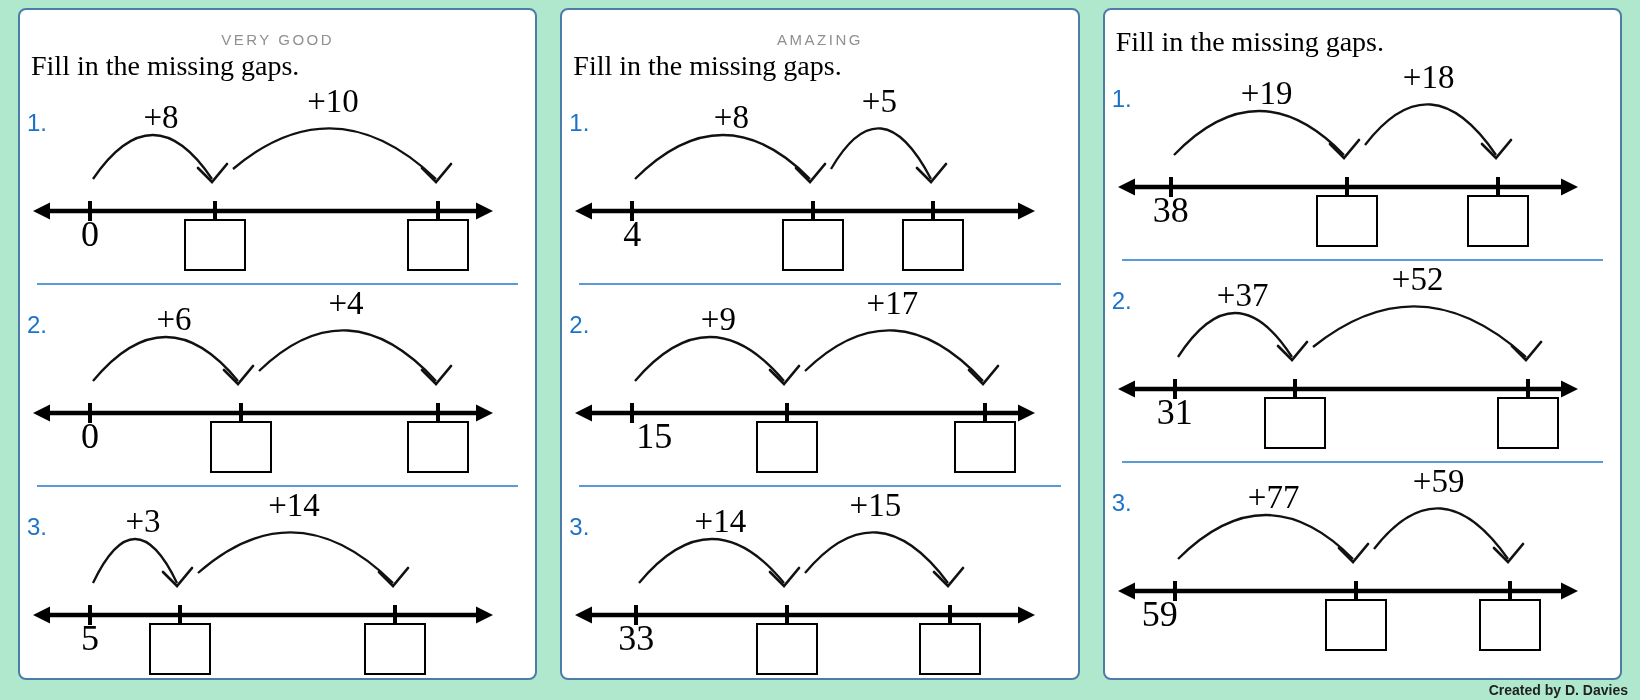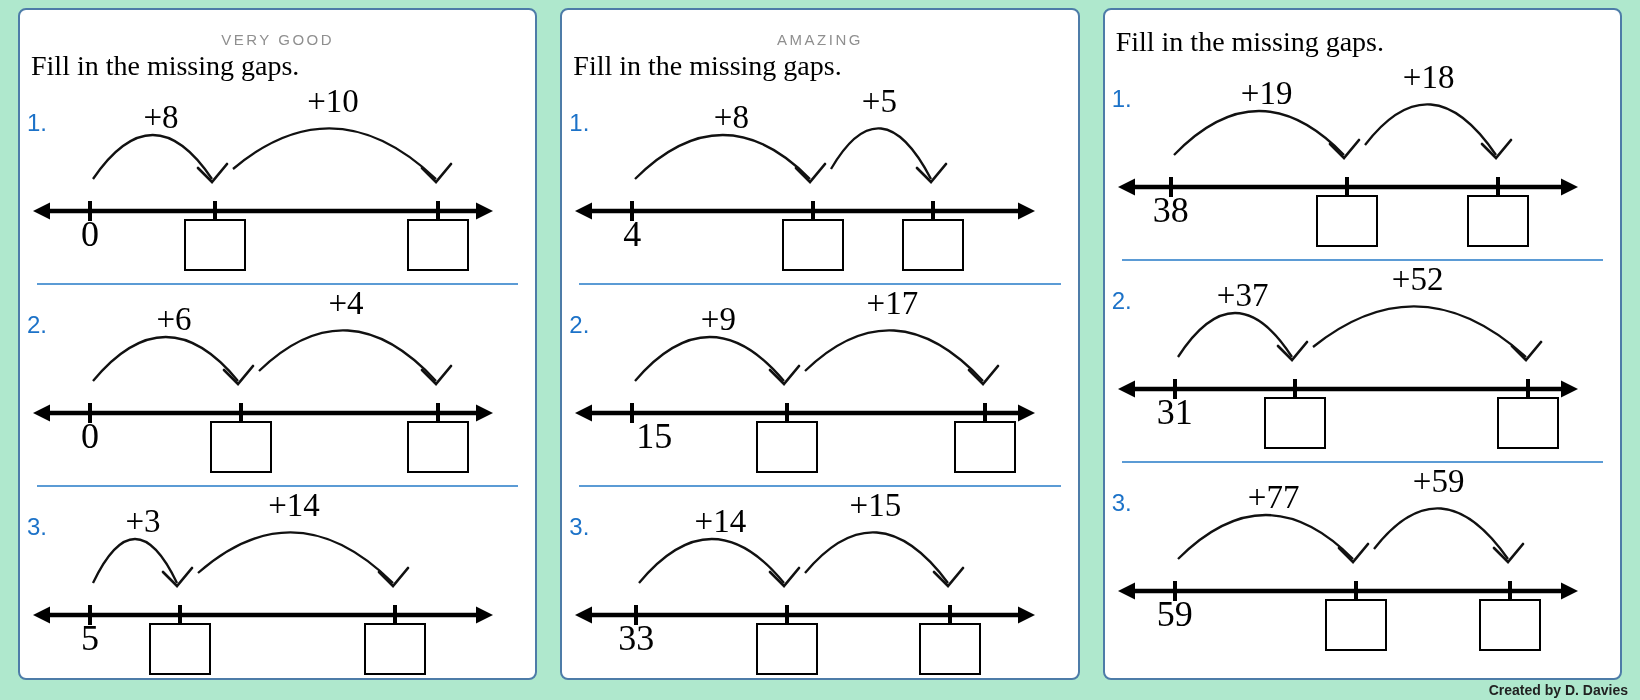--- a/index.html
+++ b/index.html
@@ -236,21 +236,21 @@
           <line x1="240" y1="118" x2="240" y2="138" stroke="#000" stroke-width="4"></line>
           <line x1="394" y1="118" x2="394" y2="138" stroke="#000" stroke-width="4"></line>
           <path d="M 62 96 Q 150 8 237 96" fill="none" stroke="#111" stroke-width="2.3"></path>
           <path d="M 223 85 L 237 99 L 252 81" fill="none" stroke="#111" stroke-width="2.7" stroke-linecap="round"></path>
           <path d="M 258 86 Q 325 0 392 96" fill="none" stroke="#111" stroke-width="2.3"></path>
           <path d="M 378 85 L 392 99 L 407 81" fill="none" stroke="#111" stroke-width="2.7" stroke-linecap="round"></path>
         </svg>
       <span class="num">3.</span>
       <span class="jump j1" style="left: 158px;">+77</span>
       <span class="jump j2" style="left: 323px;">+59</span>
-      <span class="startv" style="left: 59px;">59</span>
+      <span class="startv" style="left: 44px;">59</span>
       <div class="abox b1" style="left: 209px;"></div>
       <div class="abox b2" style="left: 363px;"></div>
     </div>
   </div>
 
 </div>
 
 <div class="credit">Created by D. Davies</div>
 
 </body></html>

